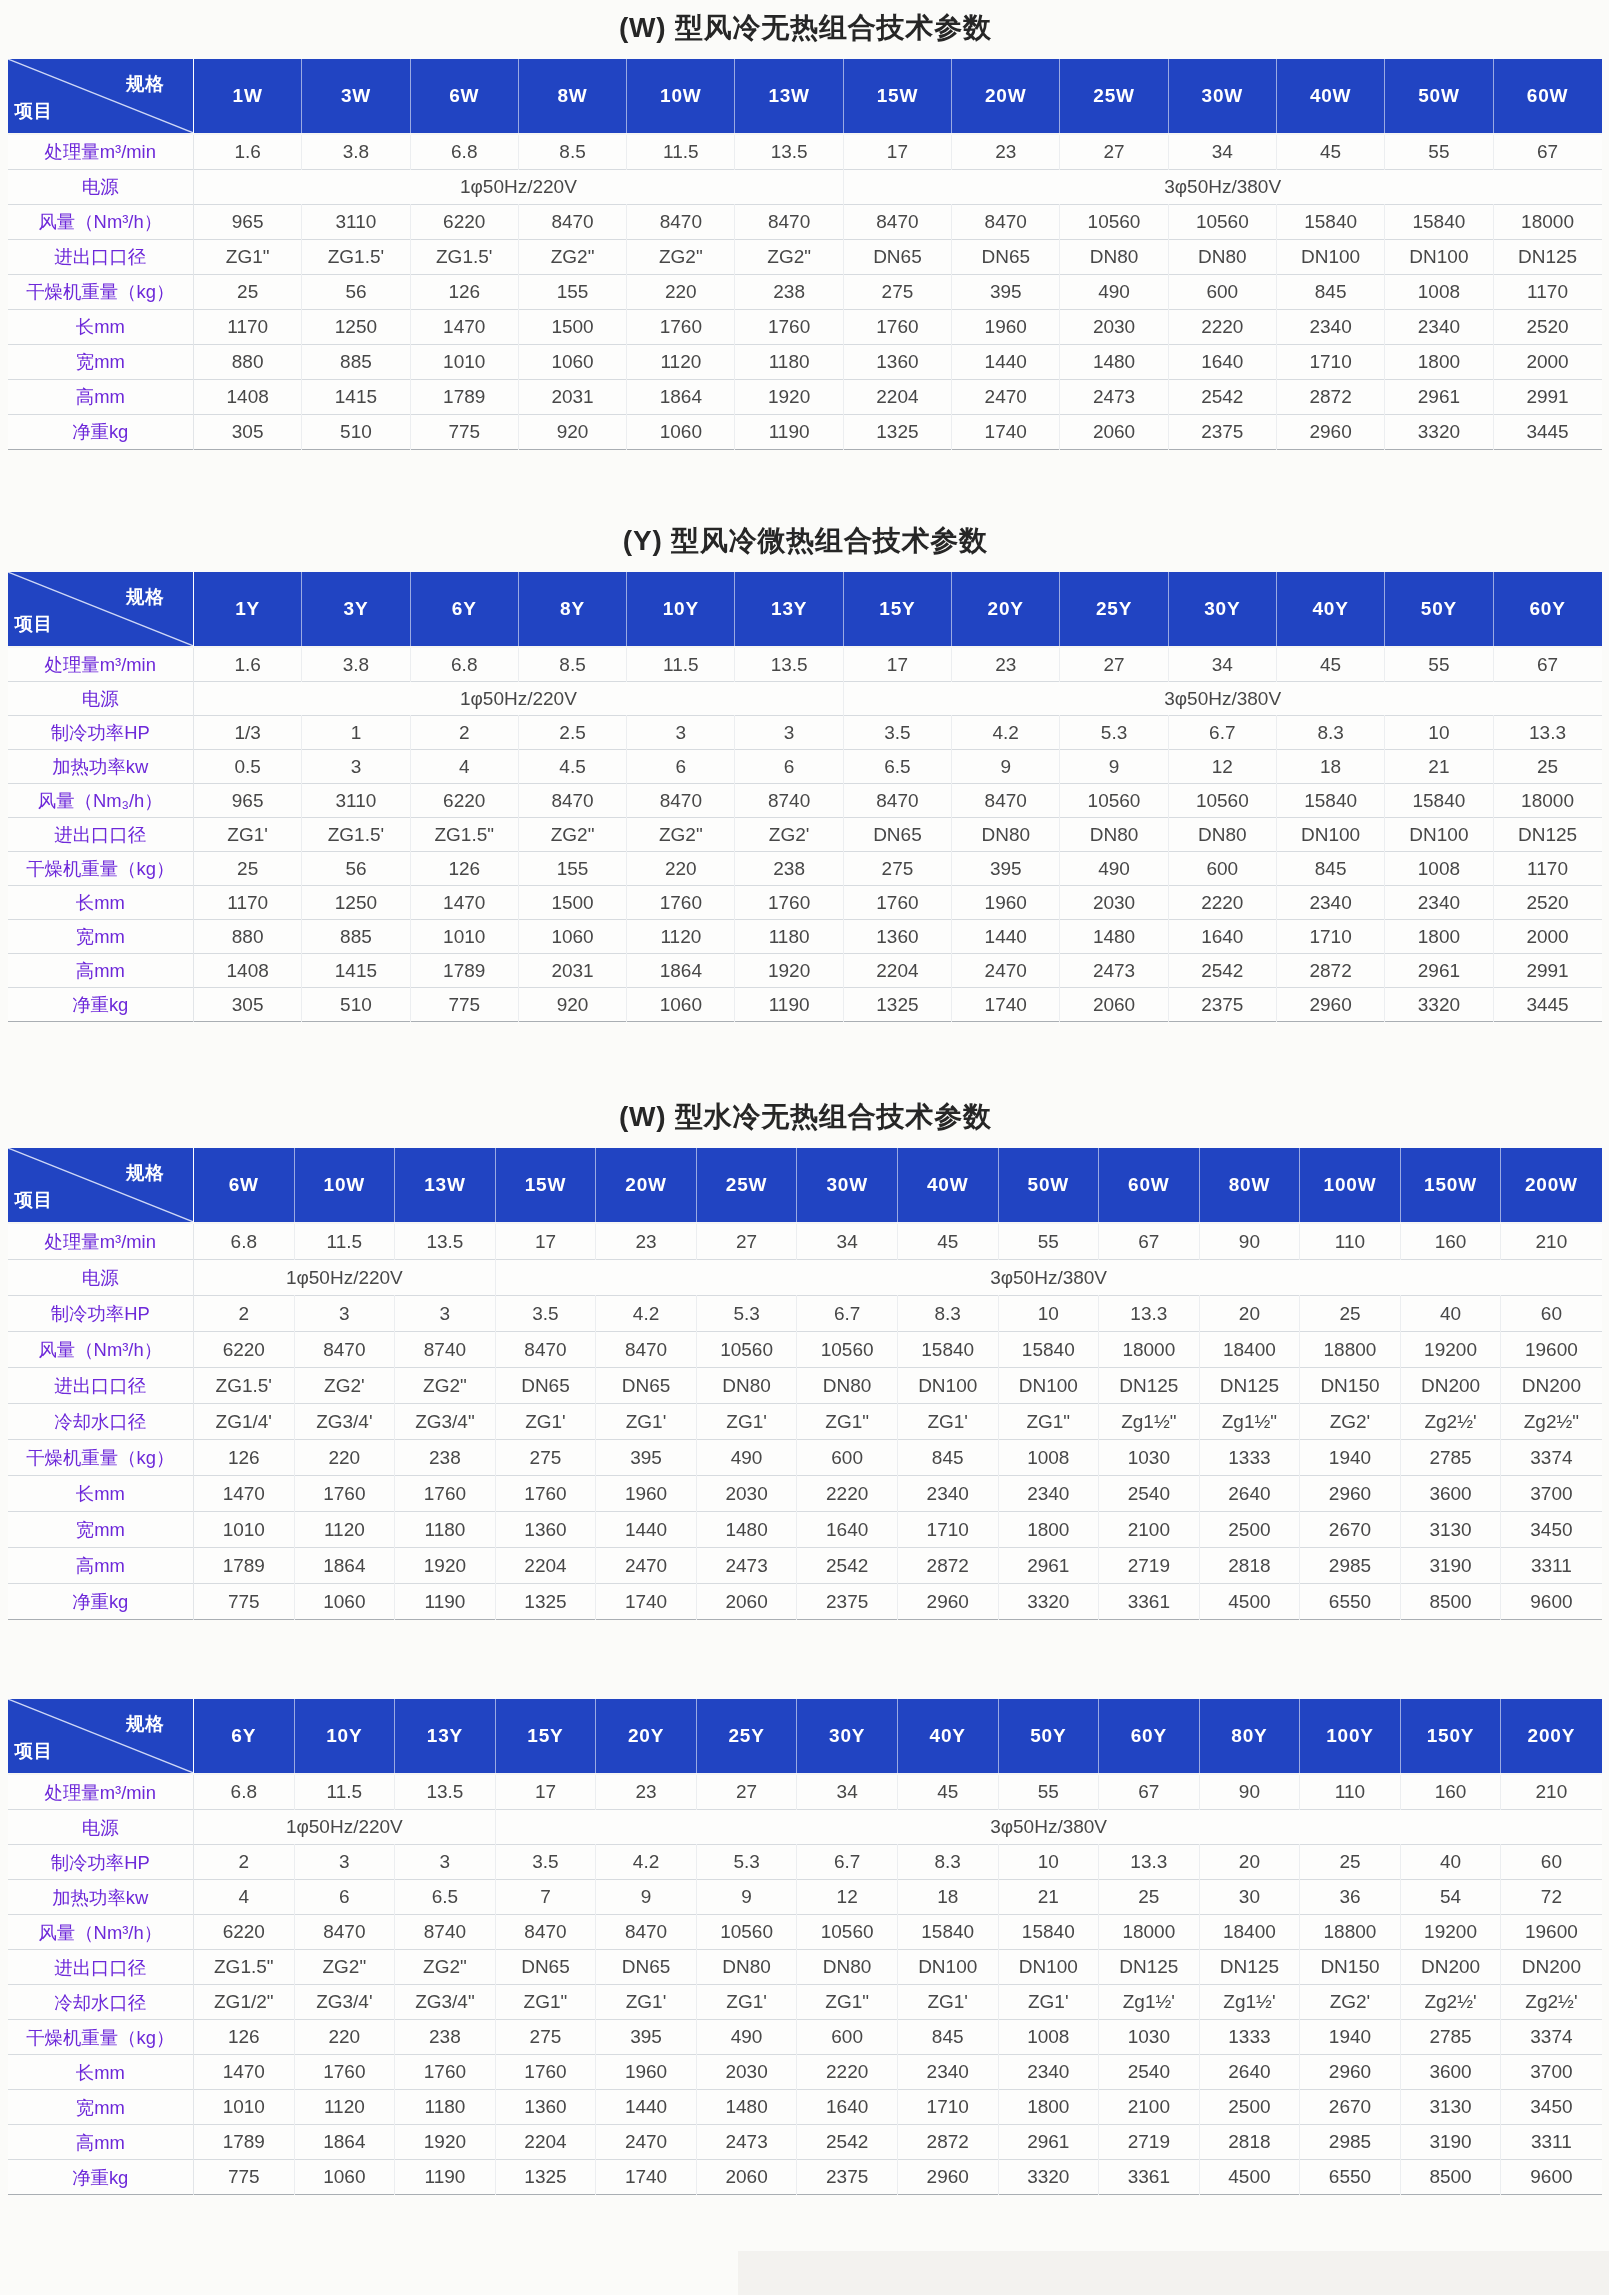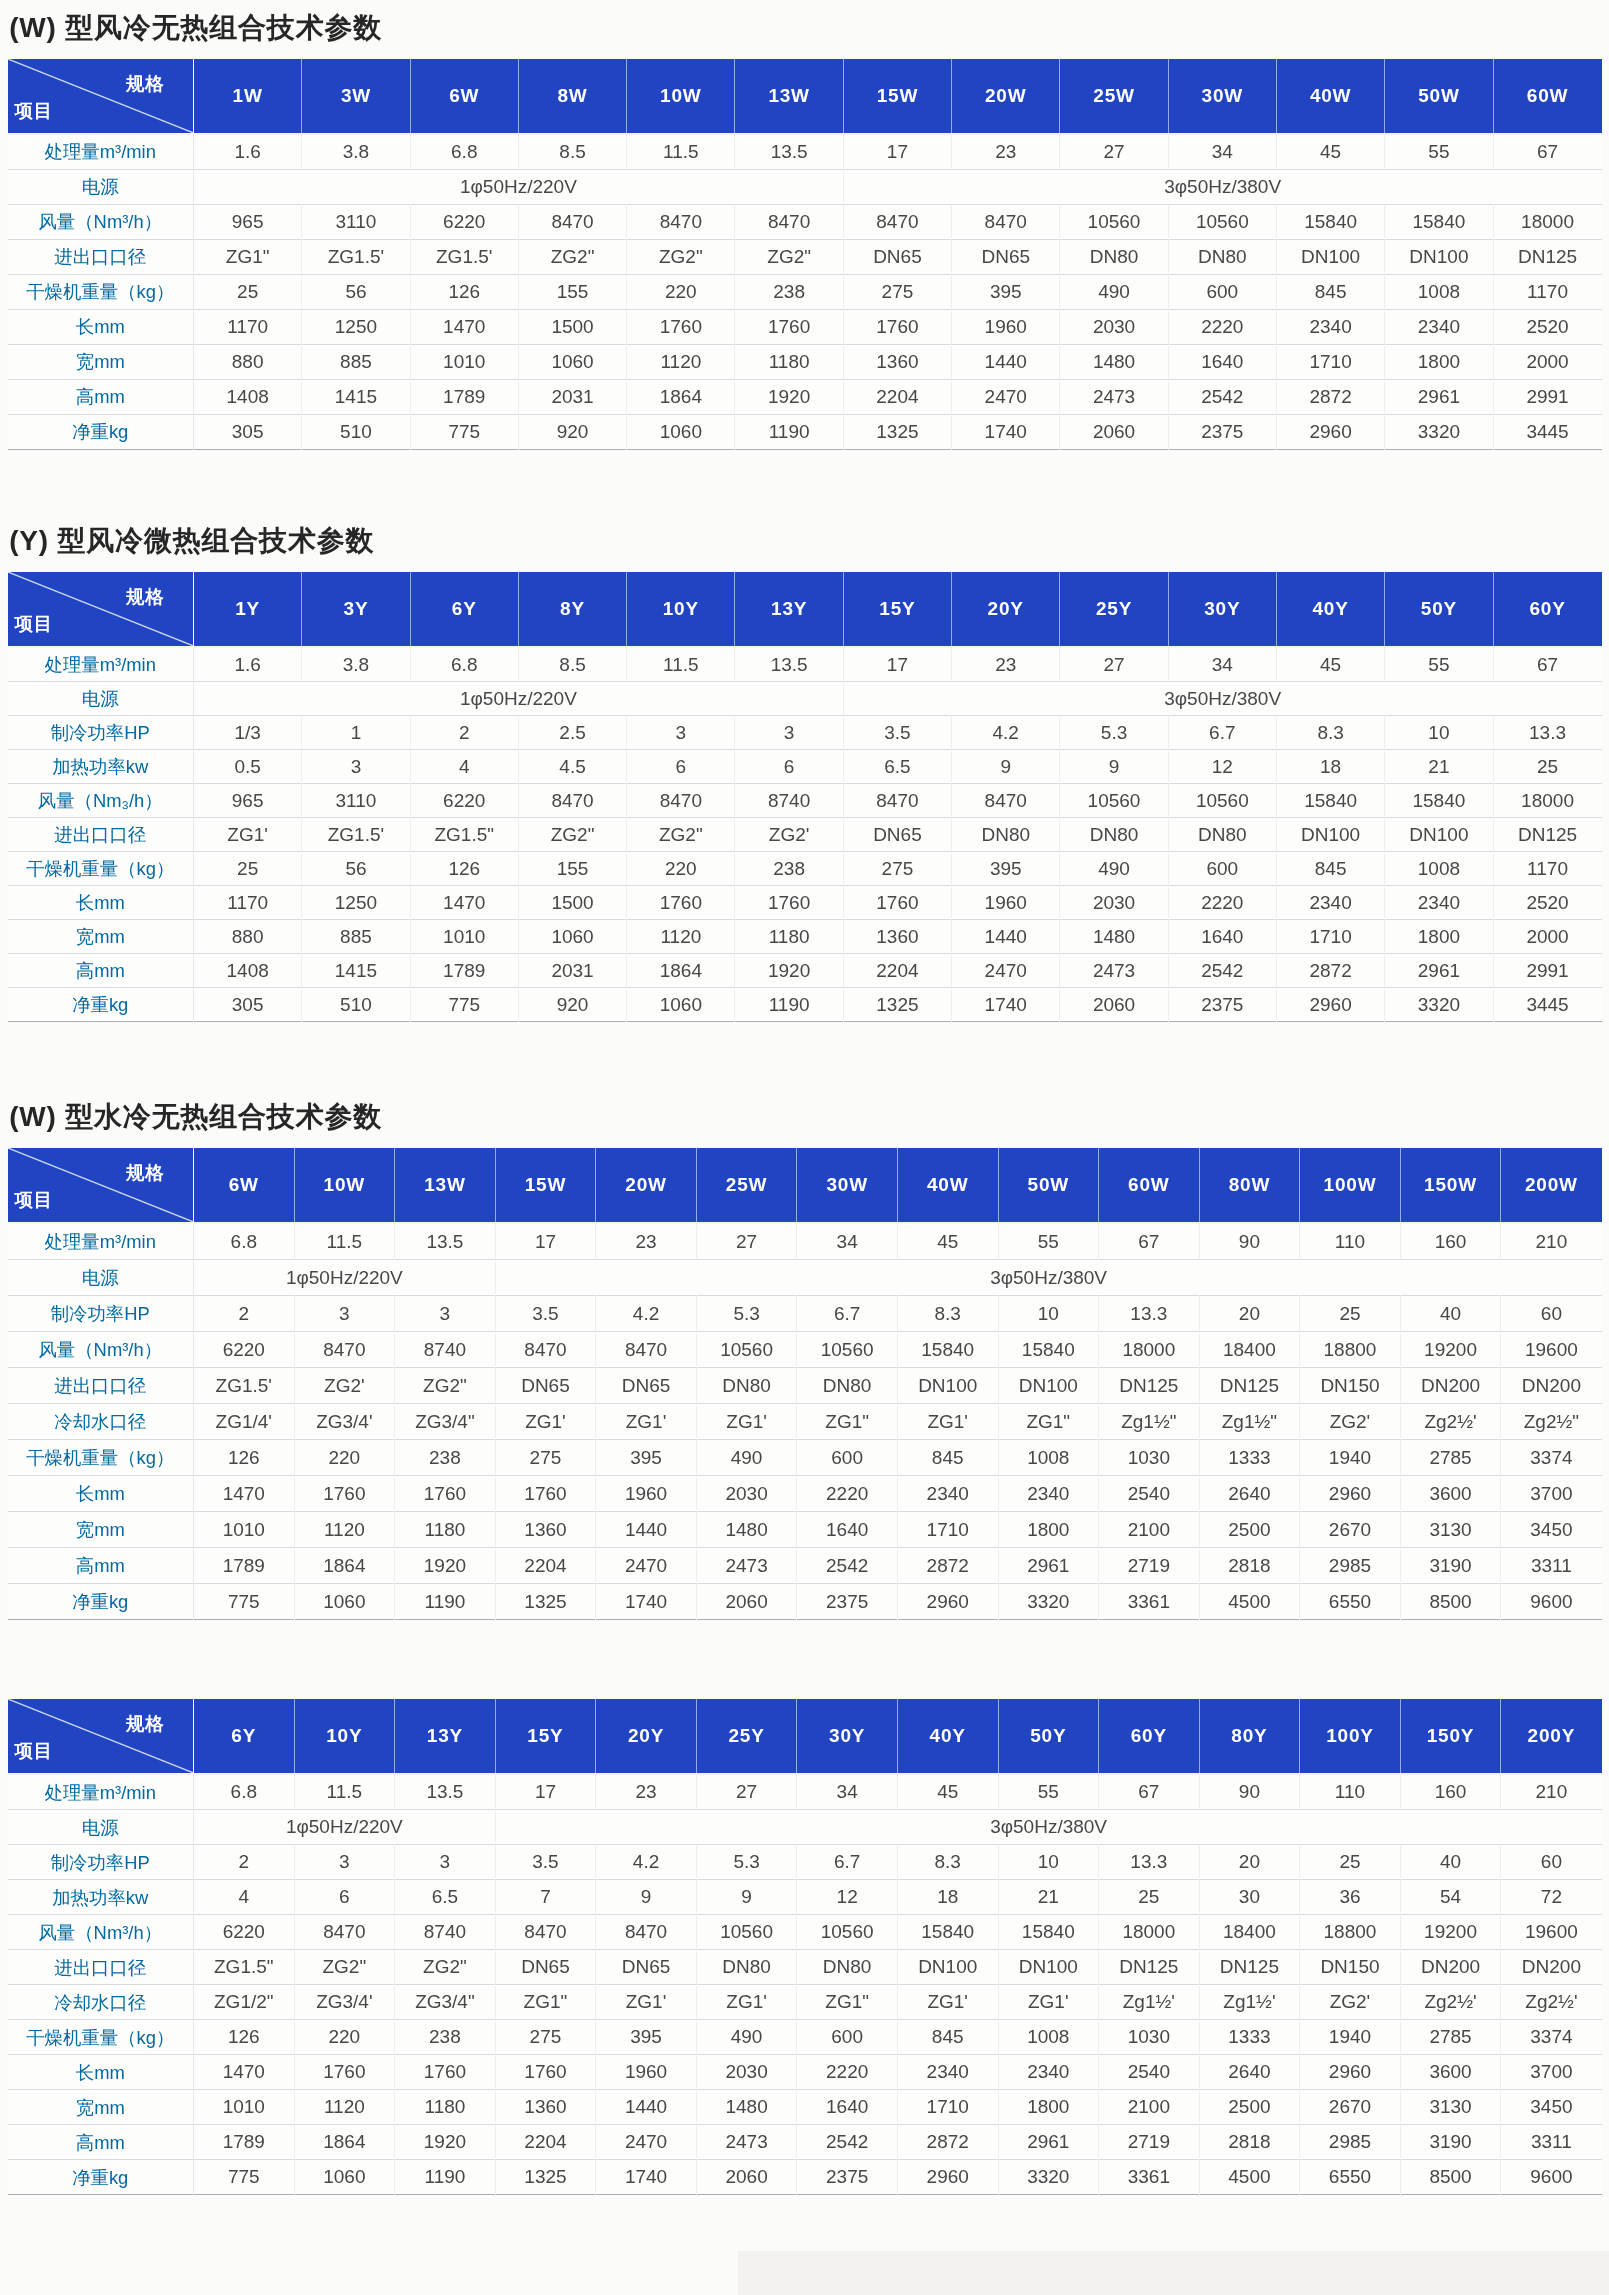--- a/index.html
+++ b/index.html
@@ -12,20 +12,21 @@
     overflow:hidden;
   }
   .page{padding:11.7px 7.5px 0 7.5px;}
   .section-title{
     font-size:28px;
     font-weight:600;
     color:#262626;
     letter-spacing:0.8px;
     margin:0 0 15px 1.7px;
     line-height:1.15;
+    text-align:center;
   }
   table.spec-table{
     width:1594px;
     border-collapse:collapse;
     table-layout:fixed;
     background:#fdfdfc;
     border-bottom:1.7px solid #a9aeb3;
   }
   table.spec-table thead th{
     background:#2144c2;
@@ -42,21 +43,21 @@
   th.corner{
     position:relative;
     padding:0;
   }
   .corner svg.diag{position:absolute;left:0;top:0;width:100%;height:100%;display:block;}
   .corner .spec-label{position:absolute;top:11.7px;right:28.5px;font-size:18.4px;}
   .corner .item-label{position:absolute;bottom:10px;left:7px;font-size:18.4px;}
   table.spec-table tbody th.row-label{
     font-weight:400;
     font-size:18.4px;
-    color:#0369a1;
+    color:#6d28d9;
     text-align:center;
     border-top:0.8px solid #d7dbdf;
     border-right:0.8px solid #e2e5e8;
     padding:0;
   }
   table.spec-table tbody td{
     font-size:19px;
     text-align:center;
     color:#474747;
     border-top:0.8px solid #d7dbdf;

